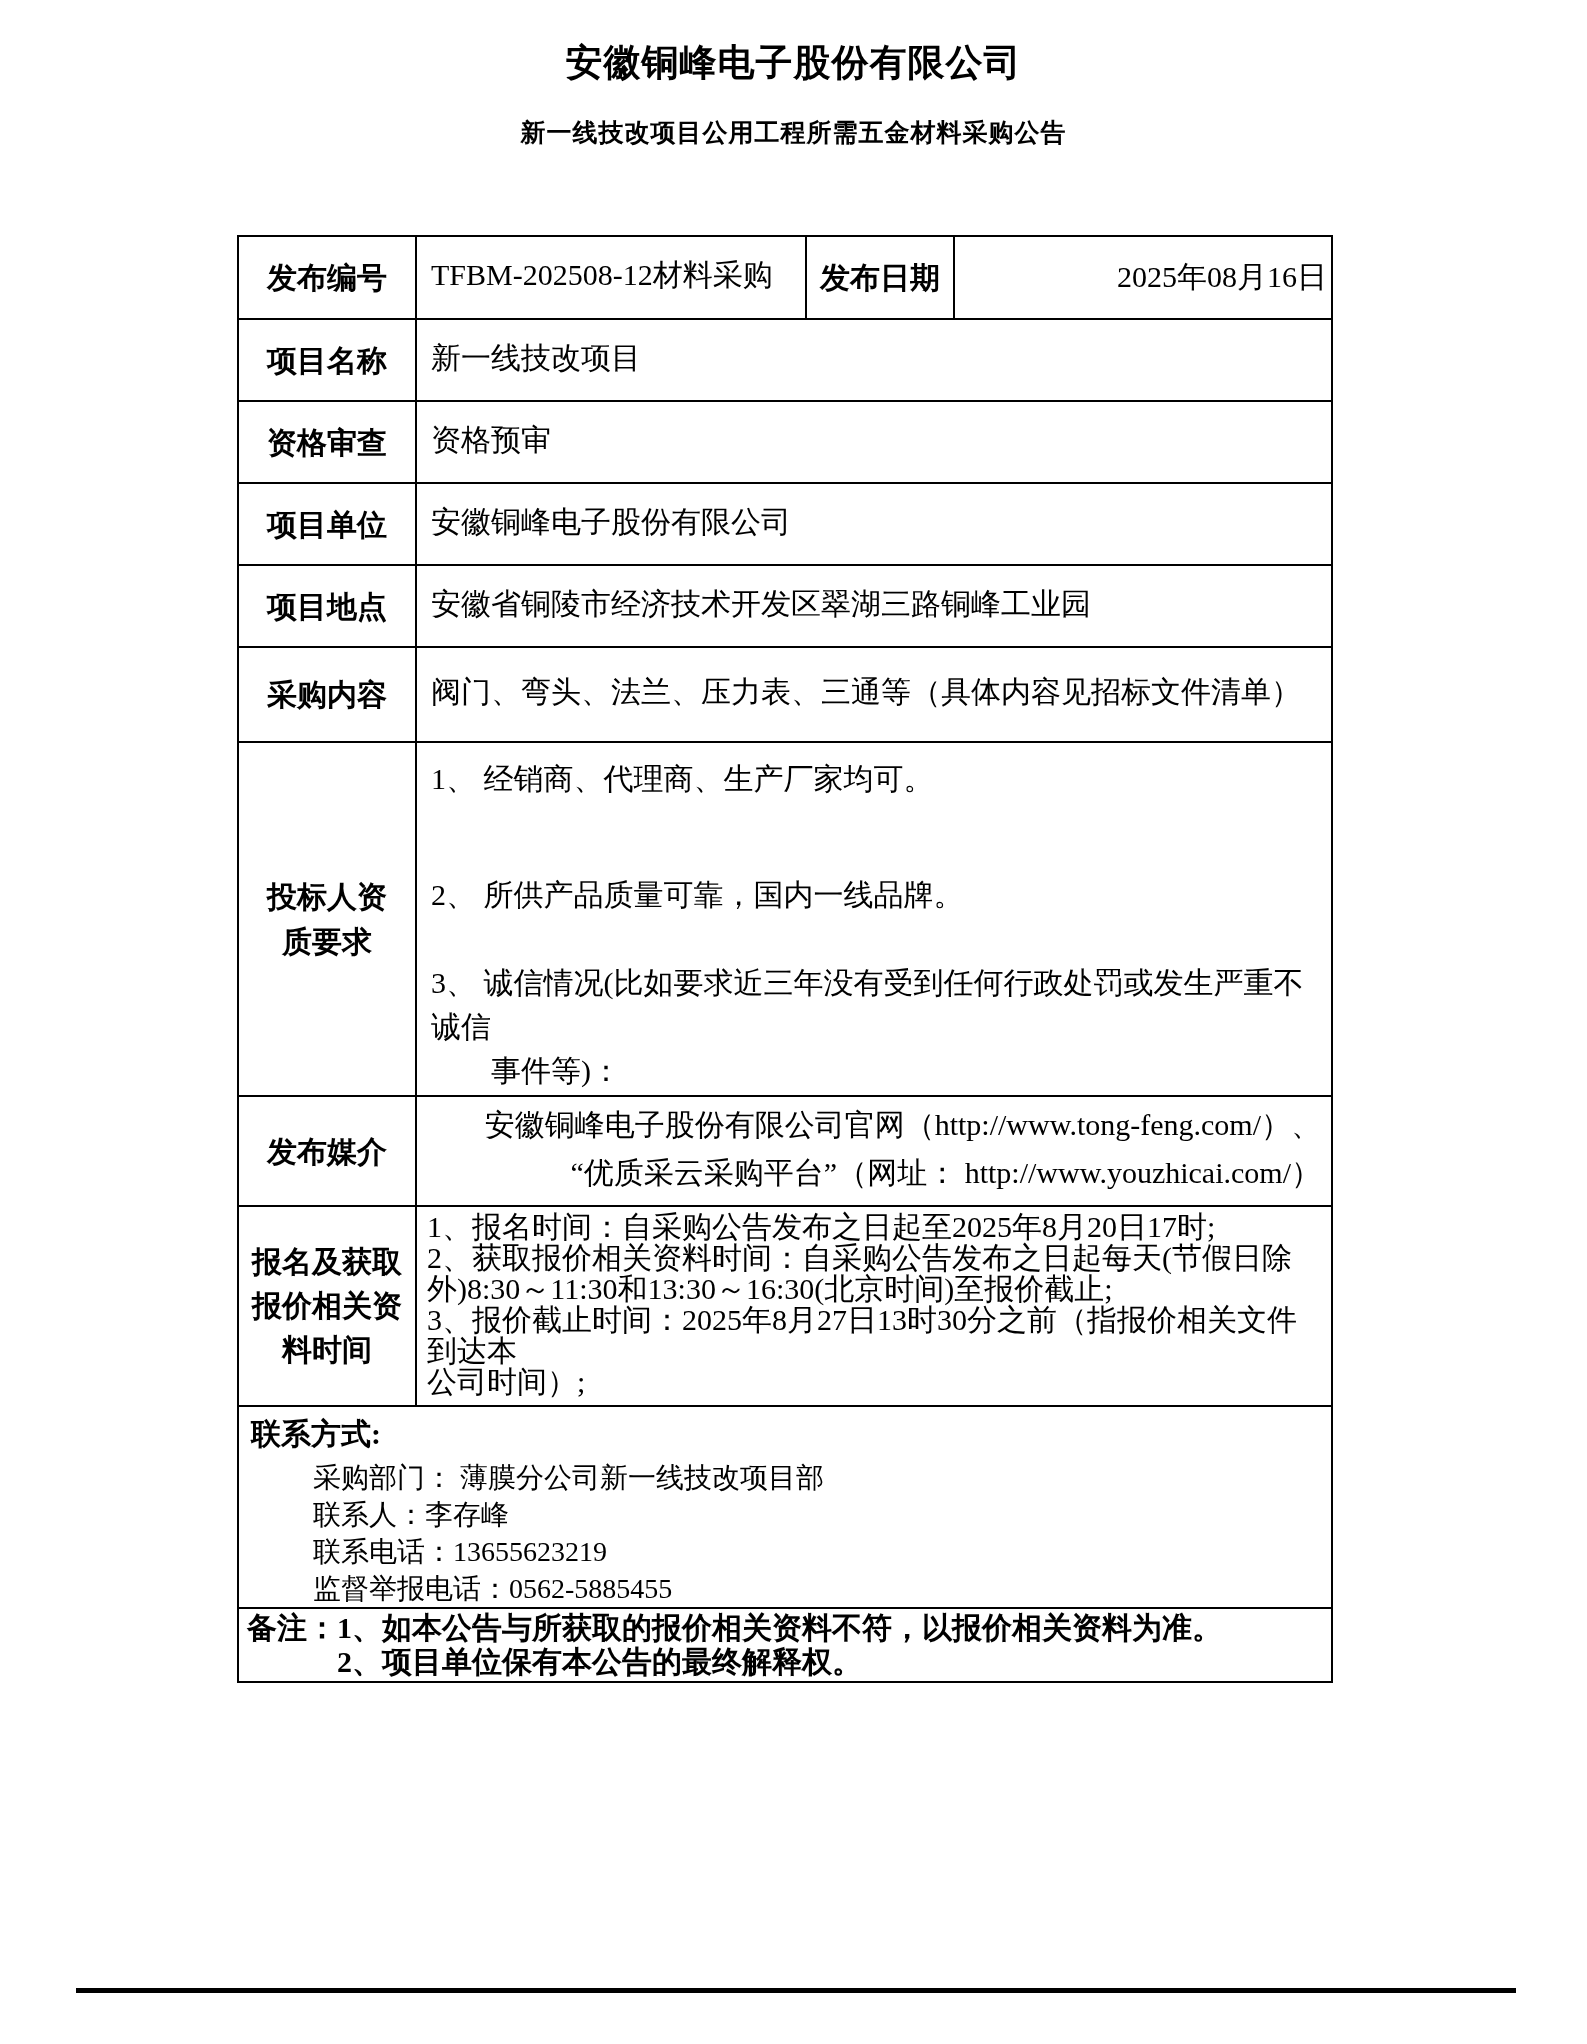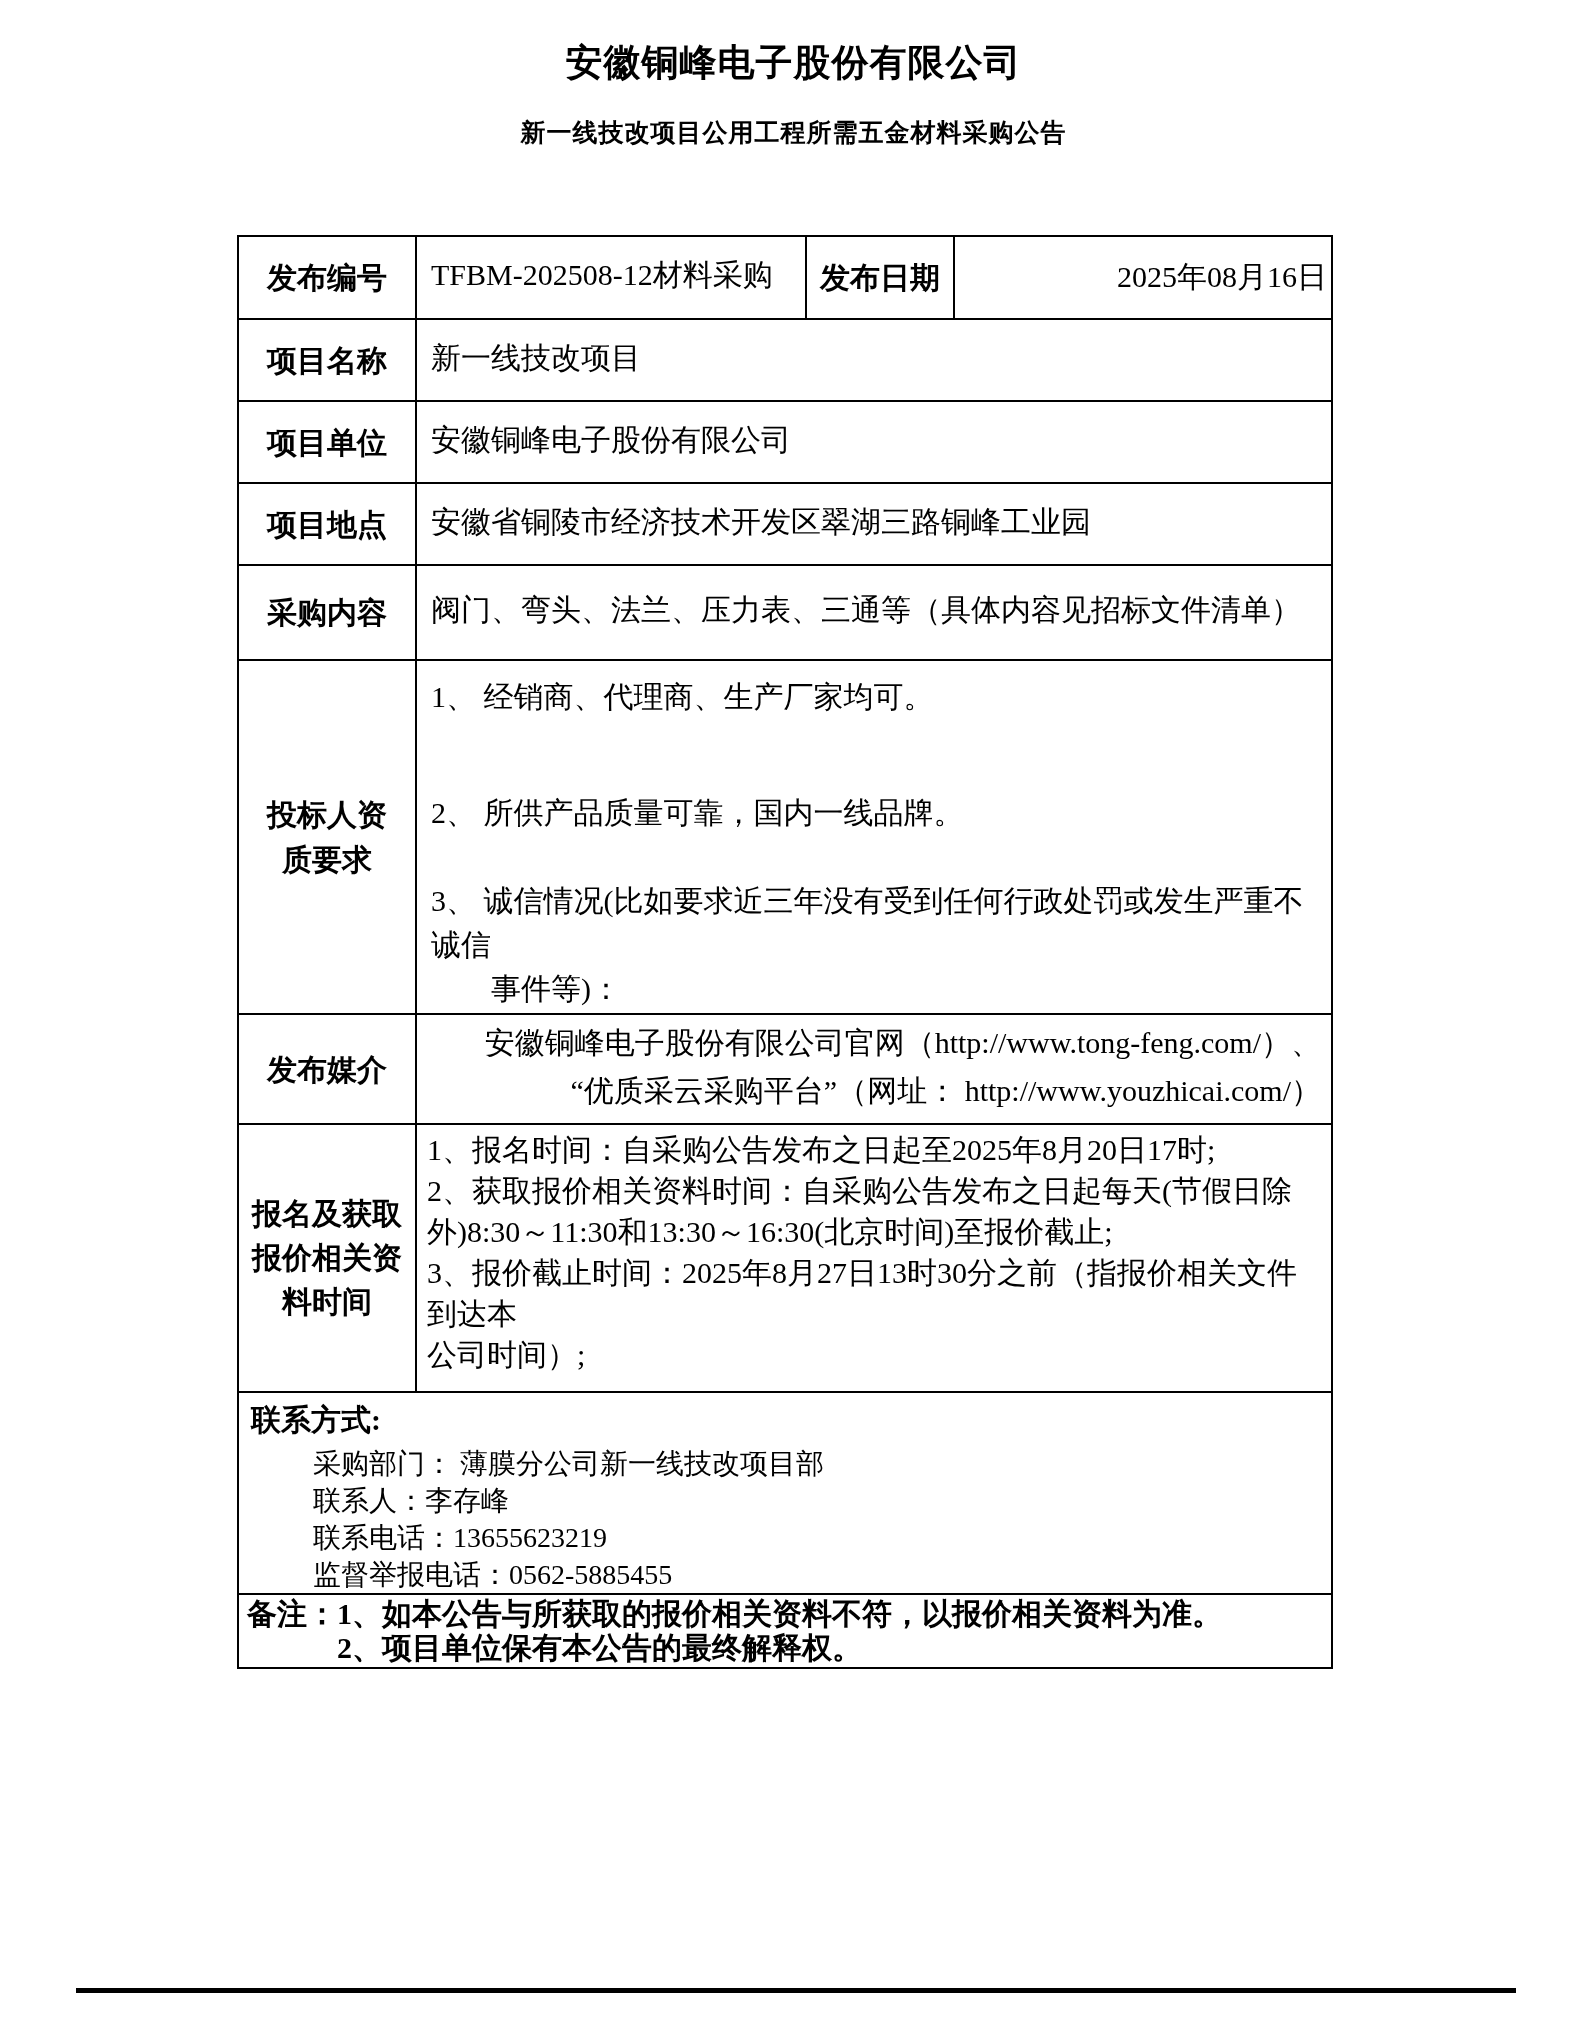--- a/index.html
+++ b/index.html
@@ -56,21 +56,21 @@
   .val-center { text-align: right; padding: 0 4px; }
 
   .quals-cell { vertical-align: top; padding: 12px 14px 0 14px; }
   .qual-item { font-size: 30px; line-height: 44px; white-space: pre-wrap; }
   .qual-item-1 { margin-bottom: 72px; }
   .qual-item-2 { margin-bottom: 44px; }
 
   .media-cell { line-height: 48px; text-align: right; }
 
   .reg-label { line-height: 44px; }
-  .reg-cell  { font-size: 27px; line-height: 41px; padding: 4px 8px 16px 10px; }
+  .reg-cell  { font-size: 27px; line-height: 31px; padding: 4px 8px 8px 10px; }
 
   .contact-cell { vertical-align: top; padding: 8px 12px 0 12px; }
   .contact-heading { font-weight: bold; font-size: 30px; line-height: 38px; }
   .contact-lines {
     margin-left: 62px; margin-top: 6px;
     font-size: 28px; line-height: 37px;
     white-space: pre-wrap;
   }
 
   .remarks-cell {
@@ -112,20 +112,24 @@
       <td class="val">TFBM-202508-12材料采购</td>
       <td class="lbl">发布日期</td>
       <td class="val val-center">2025年08月16日</td>
     </tr>
 
     <tr style="height:82px">
       <td class="lbl">项目名称</td>
       <td class="val" colspan="3">新一线技改项目</td>
     </tr>
 
+    <tr style="height:82px">
+      <td class="lbl">资格审查</td>
+      <td class="val" colspan="3">资格预审</td>
+    </tr>
 
     <tr style="height:82px">
       <td class="lbl">项目单位</td>
       <td class="val" colspan="3">安徽铜峰电子股份有限公司</td>
     </tr>
 
     <tr style="height:82px">
       <td class="lbl">项目地点</td>
       <td class="val" colspan="3">安徽省铜陵市经济技术开发区翠湖三路铜峰工业园</td>
     </tr>

